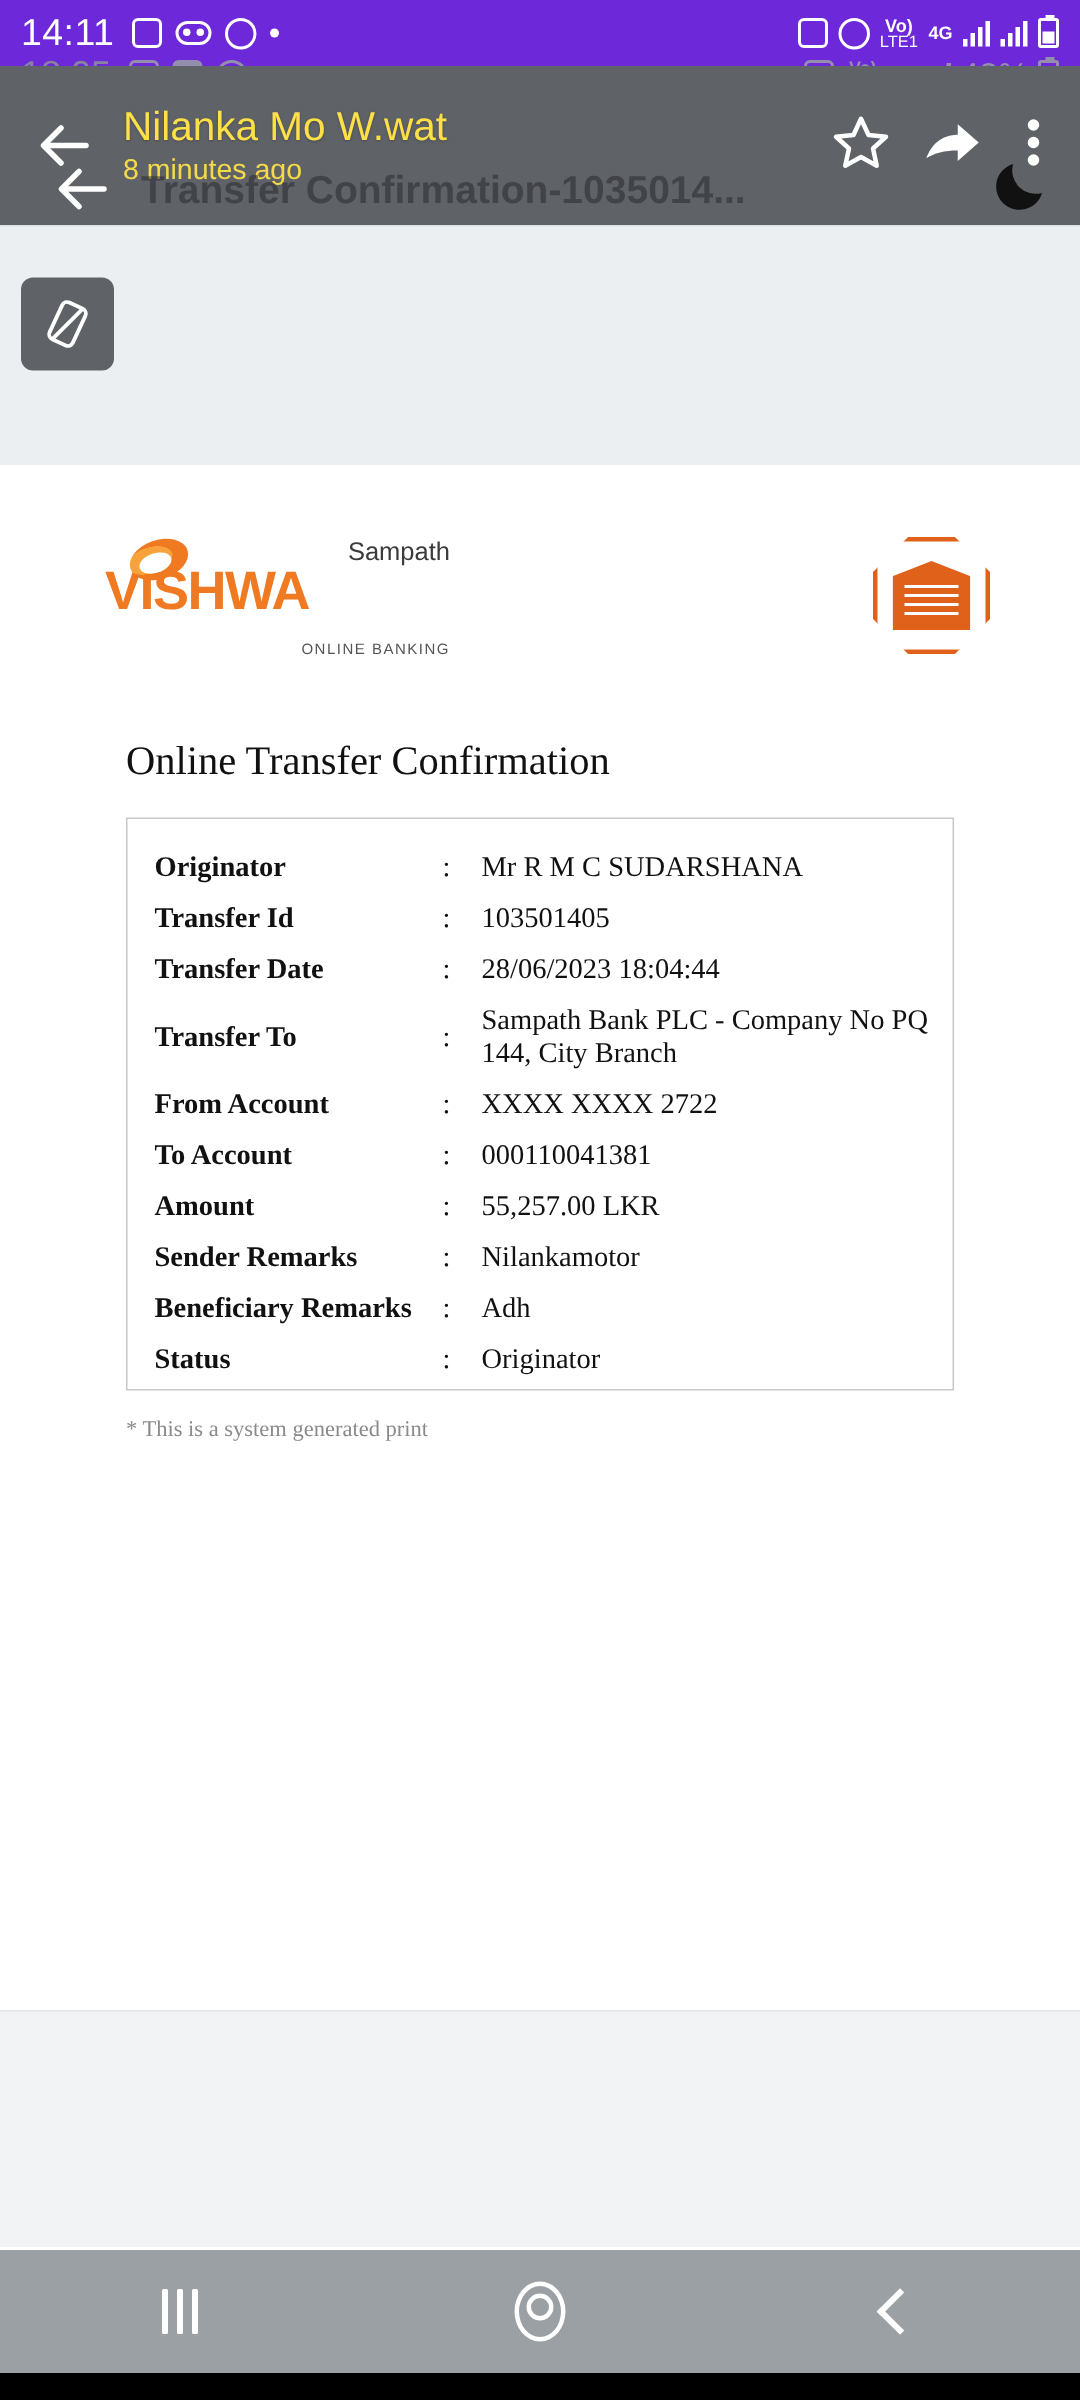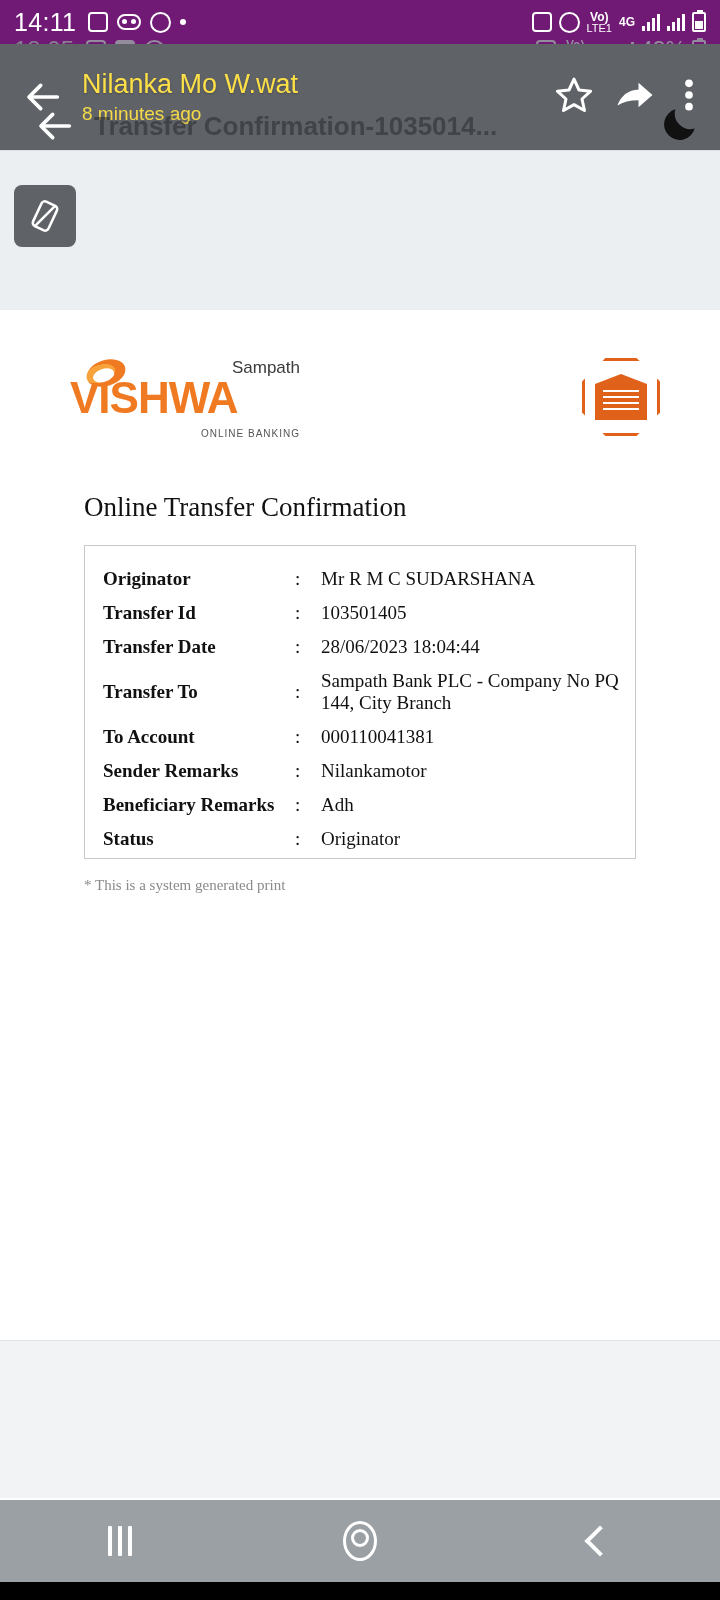--- a/index.html
+++ b/index.html
@@ -13,21 +13,21 @@
     position: relative;
     width: 720px; height: 1600px;
     background: #ffffff;
     overflow: hidden;
   }
 
   
   .statusbar {
     position: absolute; top: 0; left: 0; right: 0;
     height: 44px;
-    background: #701a75;
+    background: #6d28d9;
     color: #fff;
     display: flex; align-items: center;
     padding: 0 14px;
   }
   .statusbar .clock {
     font-size: 25px;
     letter-spacing: .3px;
     font-weight: 400;
   }
   .statusbar .left-icons {
@@ -160,21 +160,21 @@
     padding: 48px 60px 0 70px;
   }
   .vishwa { position: relative; width: 230px; }
   .vishwa .sampath-word {
     position: absolute; right: 0; top: 0;
     font-size: 17px; font-weight: 400; color: #3b3b3b;
     font-family: "Liberation Sans", sans-serif;
   }
   .vishwa .word {
     margin-top: 18px;
-    font-size: 44px; font-weight: 700; letter-spacing: -1px;
+    font-size: 36px; font-weight: 700; letter-spacing: -1px;
     color: #f07a21; line-height: 1;
   }
   .vishwa .swoosh {
     position: absolute; left: 16px; top: 2px;
     width: 40px; height: 26px;
     border-radius: 50%;
     background: radial-gradient(ellipse at 35% 45%, #f7a23a 0 42%, #f07a21 43% 100%);
     transform: rotate(-18deg);
   }
   .vishwa .swoosh:after {
@@ -436,23 +436,33 @@
             <td class="k">Transfer Date</td>
             <td class="c">:</td>
             <td class="v">28/06/2023 18:04:44</td>
           </tr>
           <tr>
             <td class="k">Transfer To</td>
             <td class="c">:</td>
             <td class="v">Sampath Bank PLC - Company No PQ 144, City Branch</td>
           </tr>
           <tr>
+            <td class="k">From Account</td>
+            <td class="c">:</td>
+            <td class="v">XXXX XXXX 2722</td>
+          </tr>
+          <tr>
             <td class="k">To Account</td>
             <td class="c">:</td>
             <td class="v">000110041381</td>
+          </tr>
+          <tr>
+            <td class="k">Amount</td>
+            <td class="c">:</td>
+            <td class="v">55,257.00 LKR</td>
           </tr>
           <tr>
             <td class="k">Sender Remarks</td>
             <td class="c">:</td>
             <td class="v">Nilankamotor</td>
           </tr>
           <tr>
             <td class="k">Beneficiary Remarks</td>
             <td class="c">:</td>
             <td class="v">Adh</td>

